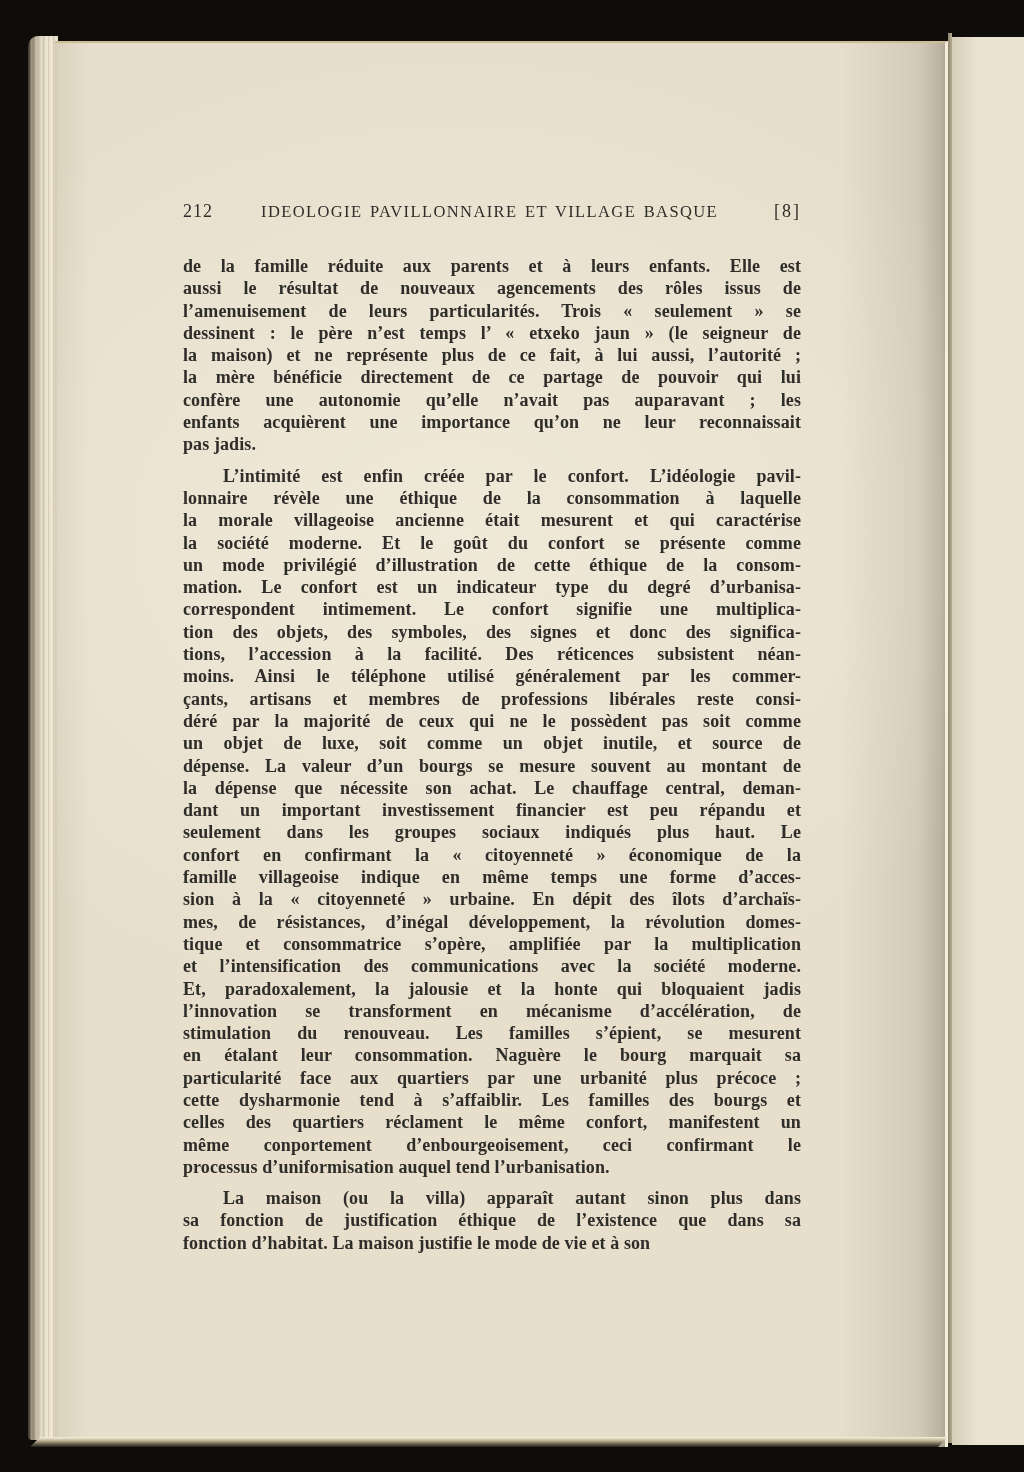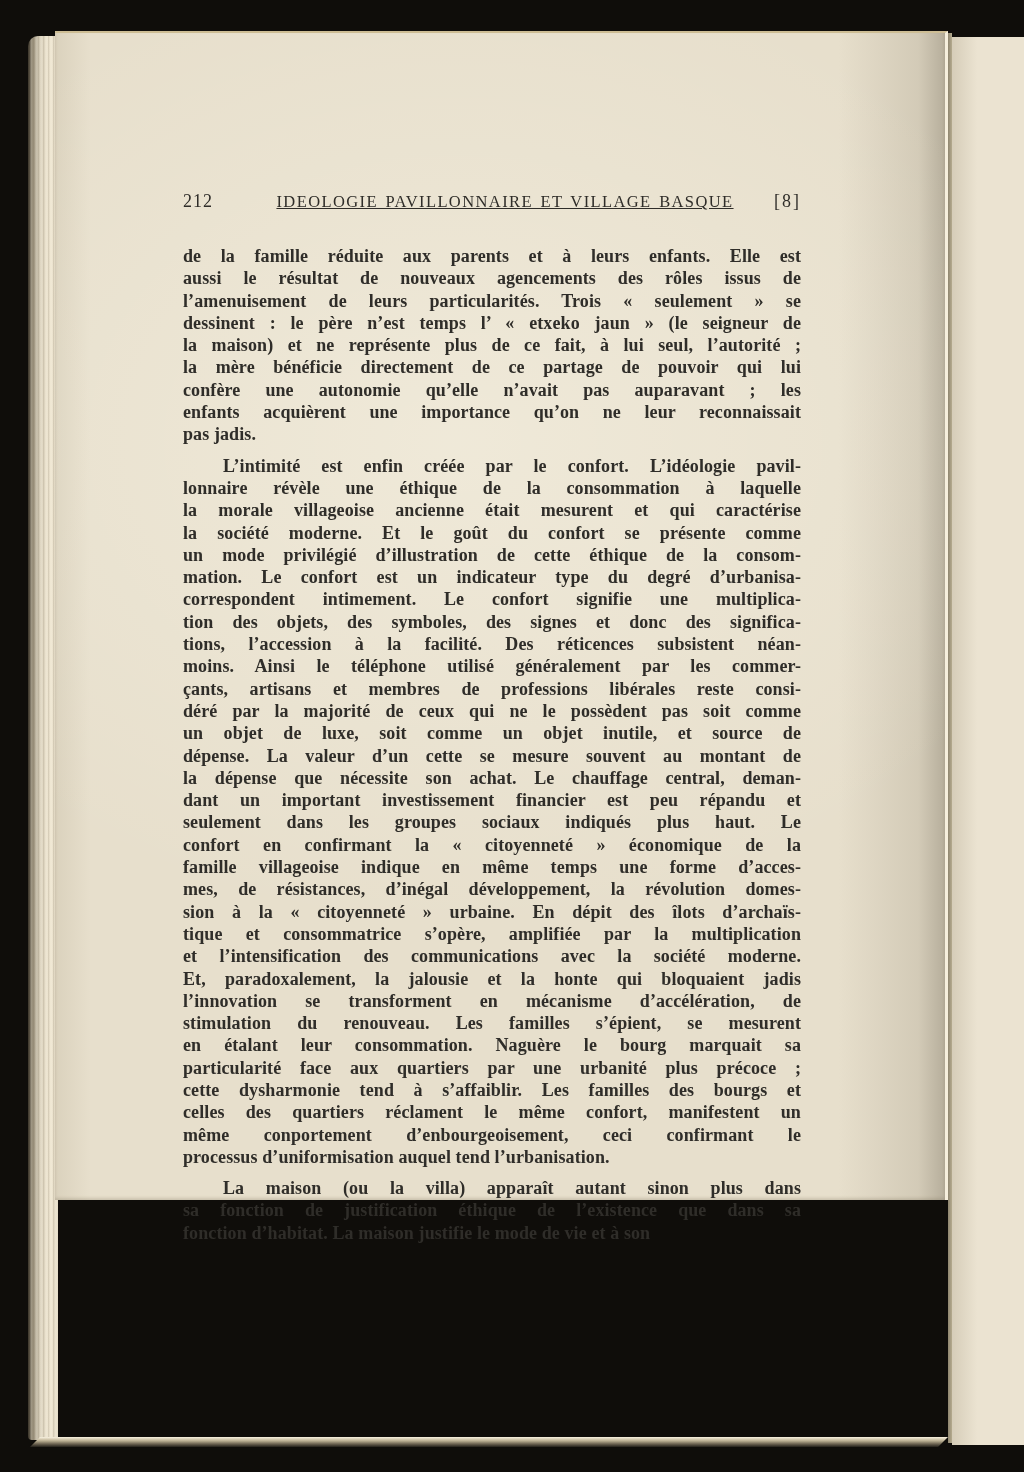--- a/index.html
+++ b/index.html
@@ -31,22 +31,22 @@
     background:
       repeating-linear-gradient(to right,
         rgba(120,110,90,0.25) 0px, rgba(120,110,90,0.0) 2px,
         rgba(255,252,240,0.25) 3px, rgba(120,110,90,0.0) 5px),
       linear-gradient(to right, #2a251d 0%, #8a806b 12%, #d8cfba 38%, #efe6d1 70%, #e4dbc6 100%);
   }
 
   
   .page {
     position: absolute;
-    left: 55px; top: 31px;
-    width: 893px; height: 1169px;
+    left: 55px; top: 41px;
+    width: 893px; height: 1406px;
     background:
       radial-gradient(ellipse 900px 700px at 45% 35%, rgba(255,252,240,0.35), rgba(255,252,240,0) 70%),
       linear-gradient(to right, rgba(160,148,120,0.18) 0%, rgba(160,148,120,0) 4%),
       linear-gradient(to right, rgba(120,110,88,0) 88%, rgba(120,110,88,0.18) 97%, rgba(90,82,64,0.35) 100%),
       var(--paper);
     border-top: 2px solid #cdbd94;
     border-right: 3px solid var(--edge-highlight);
     box-shadow: inset 0 -2px 3px rgba(120,108,84,0.25);
   }
 
@@ -84,25 +84,24 @@
     left: 128px; top: 157px;
     width: 618px;
     display: flex;
     align-items: baseline;
     font-size: 18px;
     line-height: 23px;
   }
   .running-header .page-number { width: 78px; letter-spacing: 1px; }
   .running-header .running-title {
     flex: 1;
-    text-align: center;
+    text-align: left;
     font-size: 16.5px;
     letter-spacing: 1.4px;
     word-spacing: 2px;
-    text-decoration: underline;
   }
   .running-header .issue-marker { width: 52px; text-align: right; letter-spacing: 2px; }
 
   
   .text-block {
     position: absolute;
     left: 128px; top: 212px;
     width: 618px;
     font-size: 18px;
     line-height: 22.3px;
@@ -131,48 +130,48 @@
       <span class="running-title">IDEOLOGIE PAVILLONNAIRE ET VILLAGE BASQUE</span>
       <span class="issue-marker">[8]</span>
     </div>
 
     <div class="text-block">
         <div class="para">
           <div class="line">de la famille réduite aux parents et à leurs enfants. Elle est</div>
           <div class="line">aussi le résultat de nouveaux agencements des rôles issus de</div>
           <div class="line">l’amenuisement de leurs particularités. Trois « seulement » se</div>
           <div class="line">dessinent : le père n’est temps l’ « etxeko jaun » (le seigneur de</div>
-          <div class="line">la maison) et ne représente plus de ce fait, à lui seul, l’autorité ;</div>
+          <div class="line">la maison) et ne représente plus de ce fait, à lui aussi, l’autorité ;</div>
           <div class="line">la mère bénéficie directement de ce partage de pouvoir qui lui</div>
           <div class="line">confère une autonomie qu’elle n’avait pas auparavant ; les</div>
           <div class="line">enfants acquièrent une importance qu’on ne leur reconnaissait</div>
           <div class="line last">pas jadis.</div>
         </div>
         <div class="para">
           <div class="line first">L’intimité est enfin créée par le confort. L’idéologie pavil-</div>
           <div class="line">lonnaire révèle une éthique de la consommation à laquelle</div>
           <div class="line">la morale villageoise ancienne était mesurent et qui caractérise</div>
           <div class="line">la société moderne. Et le goût du confort se présente comme</div>
           <div class="line">un mode privilégié d’illustration de cette éthique de la consom-</div>
           <div class="line">mation. Le confort est un indicateur type du degré d’urbanisa-</div>
           <div class="line">correspondent intimement. Le confort signifie une multiplica-</div>
           <div class="line">tion des objets, des symboles, des signes et donc des significa-</div>
           <div class="line">tions, l’accession à la facilité. Des réticences subsistent néan-</div>
           <div class="line">moins. Ainsi le téléphone utilisé généralement par les commer-</div>
           <div class="line">çants, artisans et membres de professions libérales reste consi-</div>
           <div class="line">déré par la majorité de ceux qui ne le possèdent pas soit comme</div>
           <div class="line">un objet de luxe, soit comme un objet inutile, et source de</div>
-          <div class="line">dépense. La valeur d’un cette se mesure souvent au montant de</div>
+          <div class="line">dépense. La valeur d’un bourgs se mesure souvent au montant de</div>
           <div class="line">la dépense que nécessite son achat. Le chauffage central, deman-</div>
           <div class="line">dant un important investissement financier est peu répandu et</div>
           <div class="line">seulement dans les groupes sociaux indiqués plus haut. Le</div>
           <div class="line">confort en confirmant la « citoyenneté » économique de la</div>
           <div class="line">famille villageoise indique en même temps une forme d’acces-</div>
+          <div class="line">sion à la « citoyenneté » urbaine. En dépit des îlots d’archaïs-</div>
           <div class="line">mes, de résistances, d’inégal développement, la révolution domes-</div>
-          <div class="line">sion à la « citoyenneté » urbaine. En dépit des îlots d’archaïs-</div>
           <div class="line">tique et consommatrice s’opère, amplifiée par la multiplication</div>
           <div class="line">et l’intensification des communications avec la société moderne.</div>
           <div class="line">Et, paradoxalement, la jalousie et la honte qui bloquaient jadis</div>
           <div class="line">l’innovation se transforment en mécanisme d’accélération, de</div>
           <div class="line">stimulation du renouveau. Les familles s’épient, se mesurent</div>
           <div class="line">en étalant leur consommation. Naguère le bourg marquait sa</div>
           <div class="line">particularité face aux quartiers par une urbanité plus précoce ;</div>
           <div class="line">cette dysharmonie tend à s’affaiblir. Les familles des bourgs et</div>
           <div class="line">celles des quartiers réclament le même confort, manifestent un</div>
           <div class="line">même conportement d’enbourgeoisement, ceci confirmant le</div>

